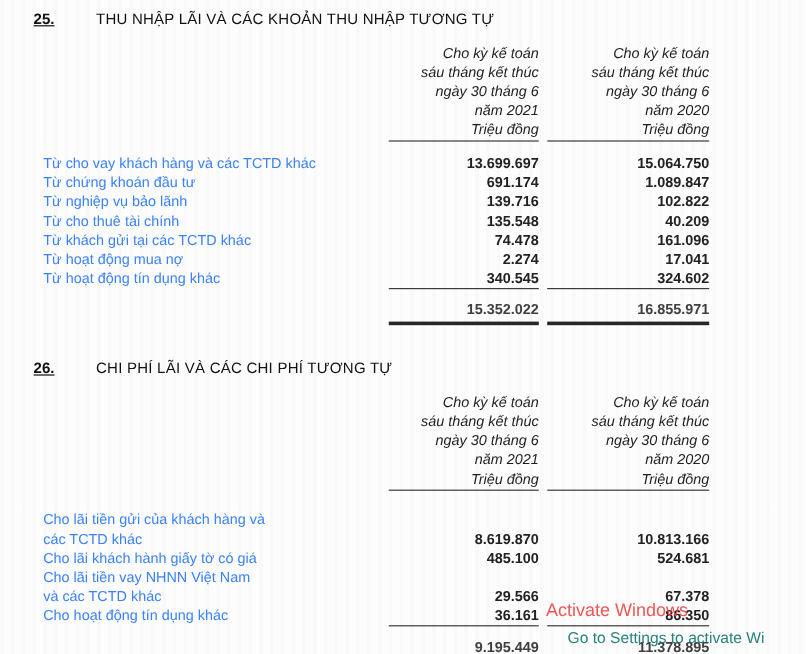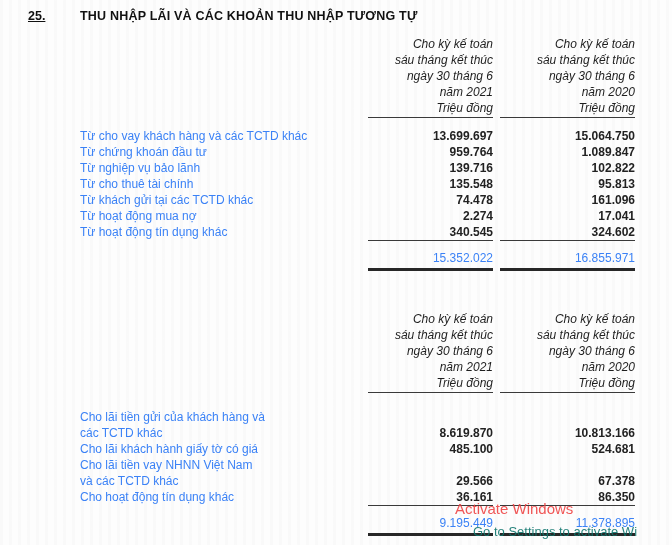--- a/index.html
+++ b/index.html
@@ -21,31 +21,31 @@
     padding-left: 28px;
   }
   .sec-num {
     width: 52px;
     font-weight: bold;
     font-size: 12.5px;
     color: #111;
     text-decoration: underline;
   }
   .sec-title {
-    font-weight: bold;
+    font-weight: normal;
     font-size: 12.5px;
     letter-spacing: 0.2px;
     color: #111;
   }
 
   
   .grid {
     display: grid;
     grid-template-columns: 288px 125px 7px 135px;
-    margin-left: 80px;
+    margin-left: 36px;
     width: 555px;
   }
   .grid .cell { min-height: 16px; }
 
   .colheads { margin-top: 12px; }
   .col-head {
     font-style: italic;
     text-align: right;
     white-space: pre-line;
     color: #1e1e1e;
@@ -59,22 +59,22 @@
   .num {
     text-align: right;
     align-self: end;
     font-variant-numeric: tabular-nums;
     font-weight: bold;
   }
   .rule-after { border-bottom: 1.5px solid #3a3a3a; }
 
   .total-num {
     text-align: right;
-    font-weight: normal;
-    color: #3b82f6;
+    font-weight: bold;
+    color: #404040;
     padding-top: 9px;
     padding-bottom: 2px;
     border-bottom: 3px solid #272727;
   }
 
   .section-gap { height: 28px; }
 
   .watermark {
     position: absolute;
     z-index: 5;
@@ -122,35 +122,35 @@
 
     <div class="grid rows">
       <div class="row">
         <div class="cell row-label">Từ cho vay khách hàng và các TCTD khác</div>
         <div class="cell num">13.699.697</div>
         <div class="cell"></div>
         <div class="cell num">15.064.750</div>
       </div>
       <div class="row">
         <div class="cell row-label">Từ chứng khoán đầu tư</div>
-        <div class="cell num">959.764</div>
+        <div class="cell num">691.174</div>
         <div class="cell"></div>
         <div class="cell num">1.089.847</div>
       </div>
       <div class="row">
         <div class="cell row-label">Từ nghiệp vụ bảo lãnh</div>
         <div class="cell num">139.716</div>
         <div class="cell"></div>
         <div class="cell num">102.822</div>
       </div>
       <div class="row">
         <div class="cell row-label">Từ cho thuê tài chính</div>
         <div class="cell num">135.548</div>
         <div class="cell"></div>
-        <div class="cell num">95.813</div>
+        <div class="cell num">40.209</div>
       </div>
       <div class="row">
         <div class="cell row-label">Từ khách gửi tại các TCTD khác</div>
         <div class="cell num">74.478</div>
         <div class="cell"></div>
         <div class="cell num">161.096</div>
       </div>
       <div class="row">
         <div class="cell row-label">Từ hoạt động mua nợ</div>
         <div class="cell num">2.274</div>
@@ -168,20 +168,24 @@
         <div class="cell total-num">15.352.022</div>
         <div class="cell"></div>
         <div class="cell total-num">16.855.971</div>
       </div>
     </div>
   </div>
 
   <div class="section-gap"></div>
 
   <div>
+    <div class="sec-heading">
+      <div class="sec-num">26.</div>
+      <div class="sec-title">CHI PHÍ LÃI VÀ CÁC CHI PHÍ TƯƠNG TỰ</div>
+    </div>
 
     <div class="grid colheads">
       <div class="cell"></div>
       <div class="cell col-head">Cho kỳ kế toán
 sáu tháng kết thúc
 ngày 30 tháng 6
 năm 2021
 Triệu đồng</div>
       <div class="cell"></div>
       <div class="cell col-head">Cho kỳ kế toán

